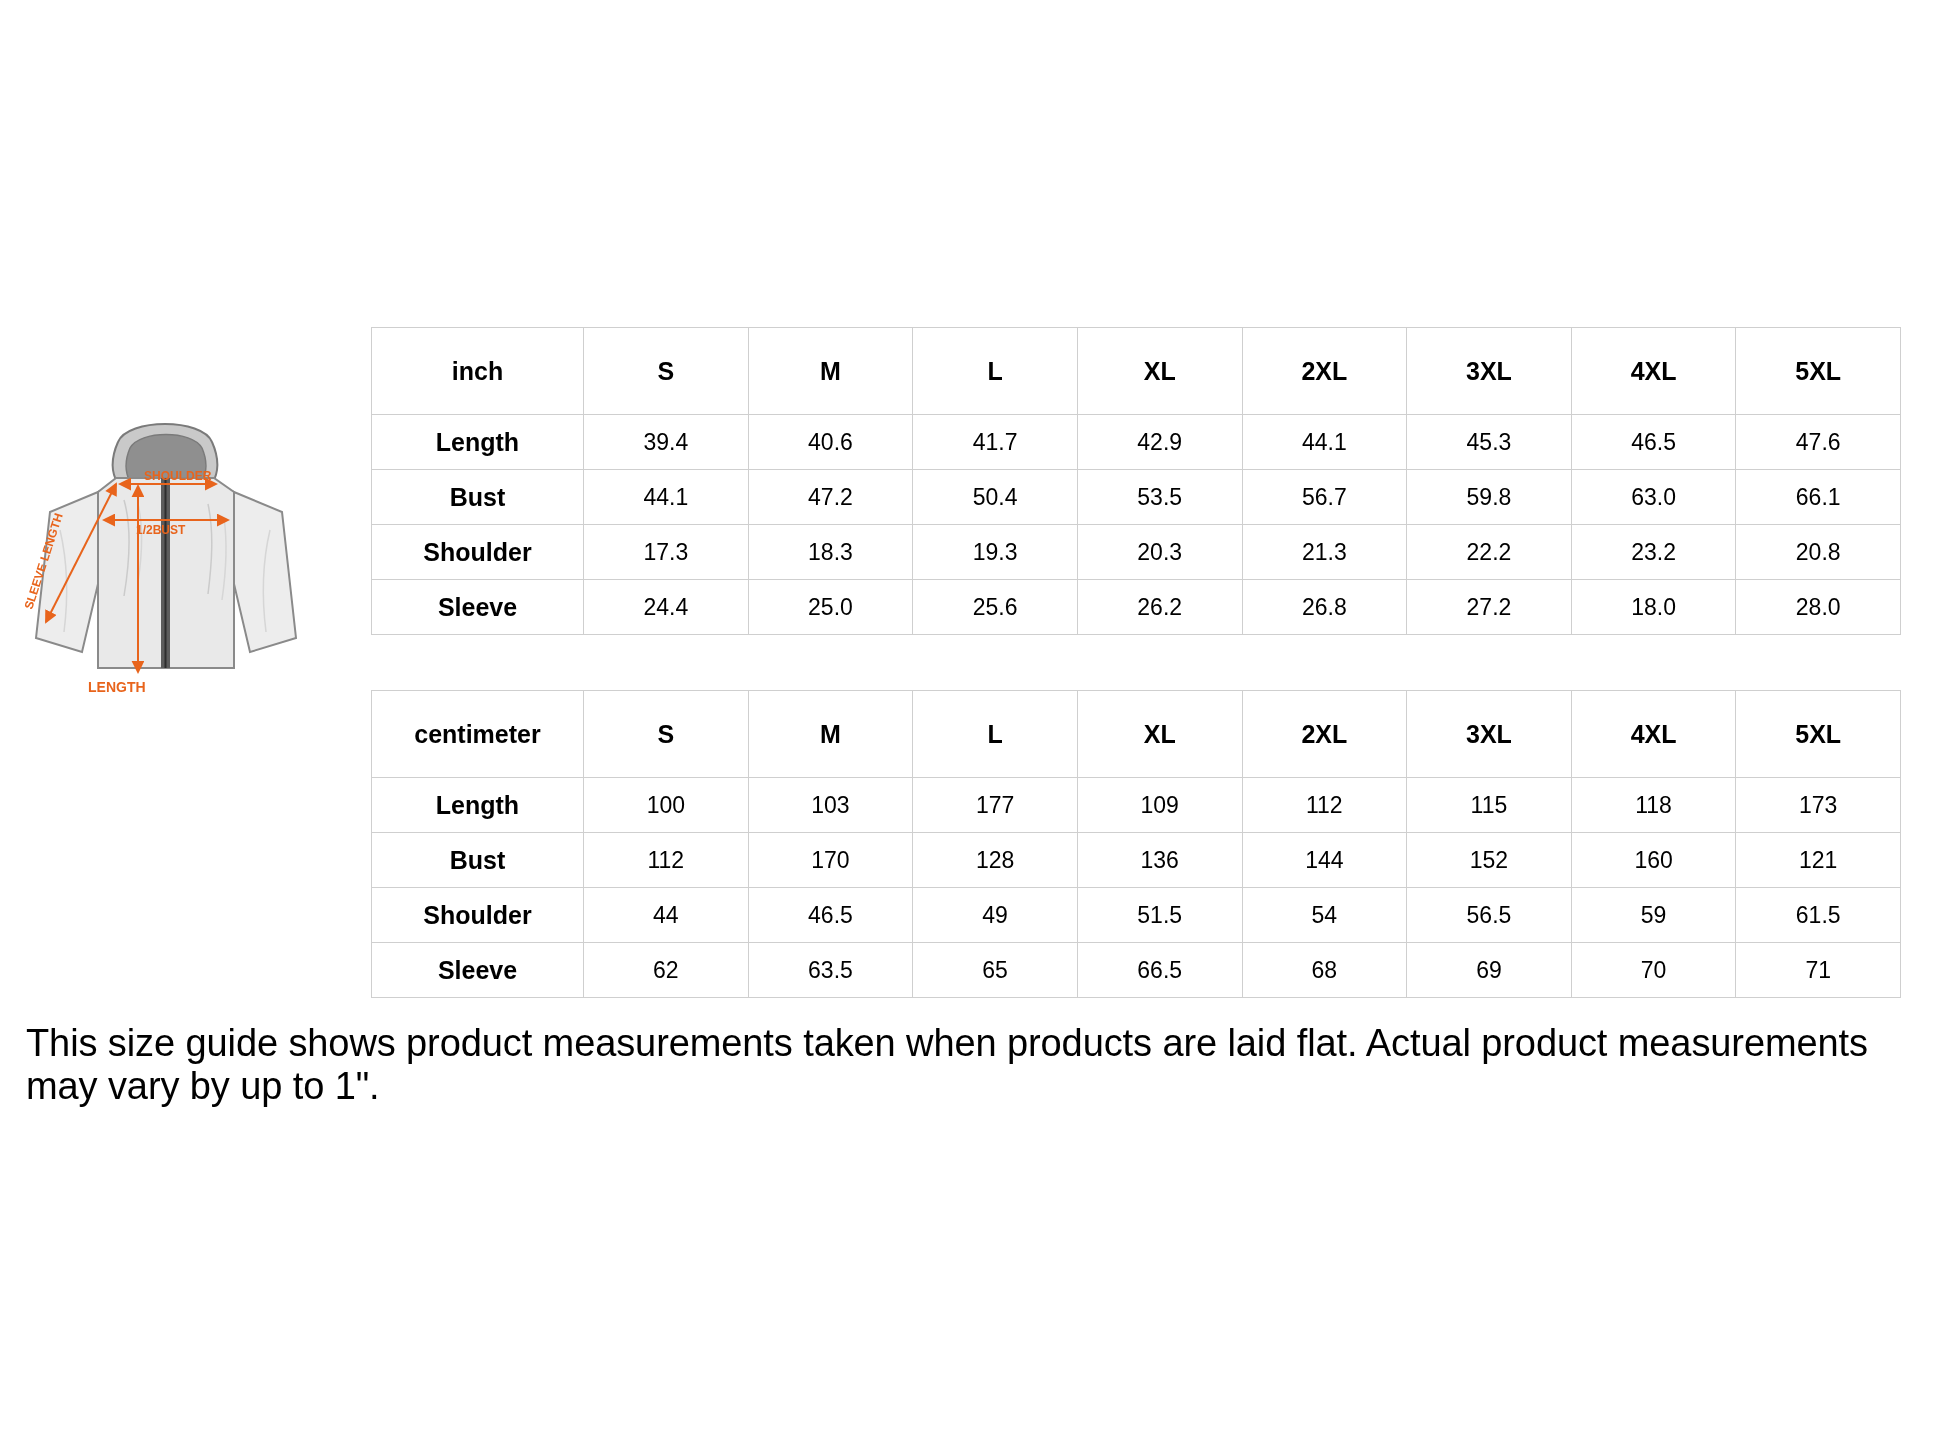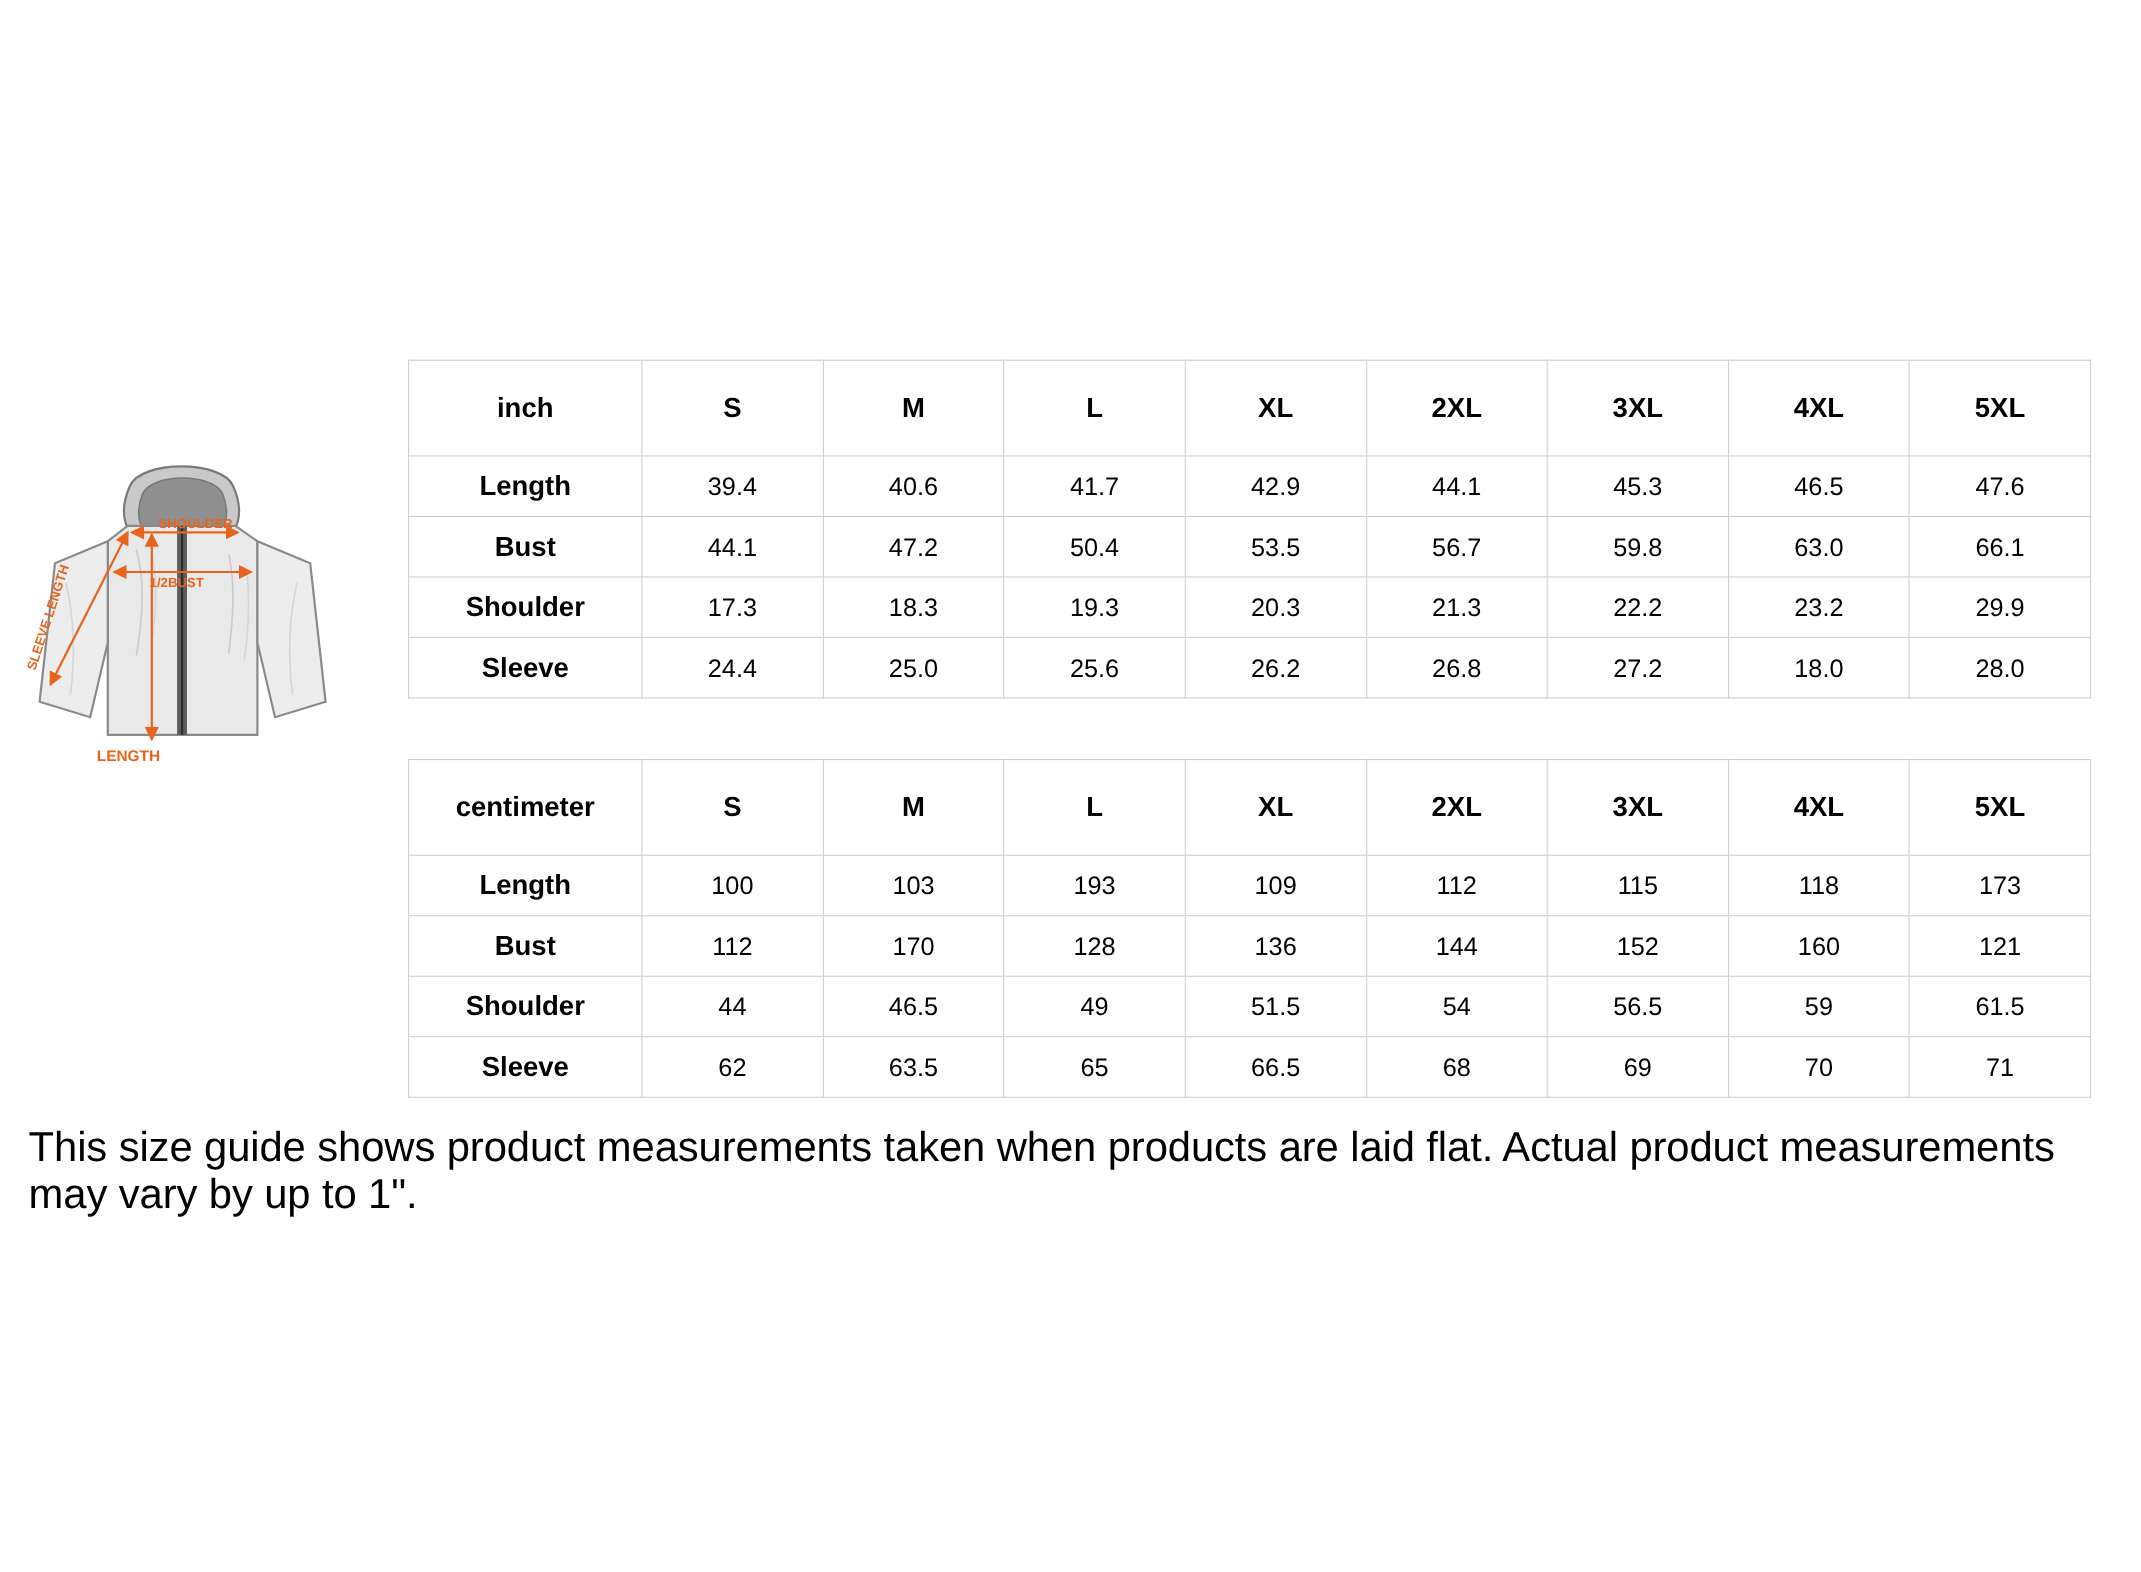--- a/index.html
+++ b/index.html
@@ -185,21 +185,21 @@
         </tr>
         <tr>
           <td class="rowlabel">Shoulder</td>
           <td>17.3</td>
           <td>18.3</td>
           <td>19.3</td>
           <td>20.3</td>
           <td>21.3</td>
           <td>22.2</td>
           <td>23.2</td>
-          <td>29.9</td>
+          <td>20.8</td>
         </tr>
         <tr>
           <td class="rowlabel">Sleeve</td>
           <td>24.4</td>
           <td>25.0</td>
           <td>25.6</td>
           <td>26.2</td>
           <td>26.8</td>
           <td>27.2</td>
           <td>18.0</td>
@@ -231,21 +231,21 @@
           <td>XL</td>
           <td>2XL</td>
           <td>3XL</td>
           <td>4XL</td>
           <td>5XL</td>
         </tr>
         <tr>
           <td class="rowlabel">Length</td>
           <td>100</td>
           <td>103</td>
-          <td>193</td>
+          <td>177</td>
           <td>109</td>
           <td>112</td>
           <td>115</td>
           <td>118</td>
           <td>173</td>
         </tr>
         <tr>
           <td class="rowlabel">Bust</td>
           <td>112</td>
           <td>170</td>

